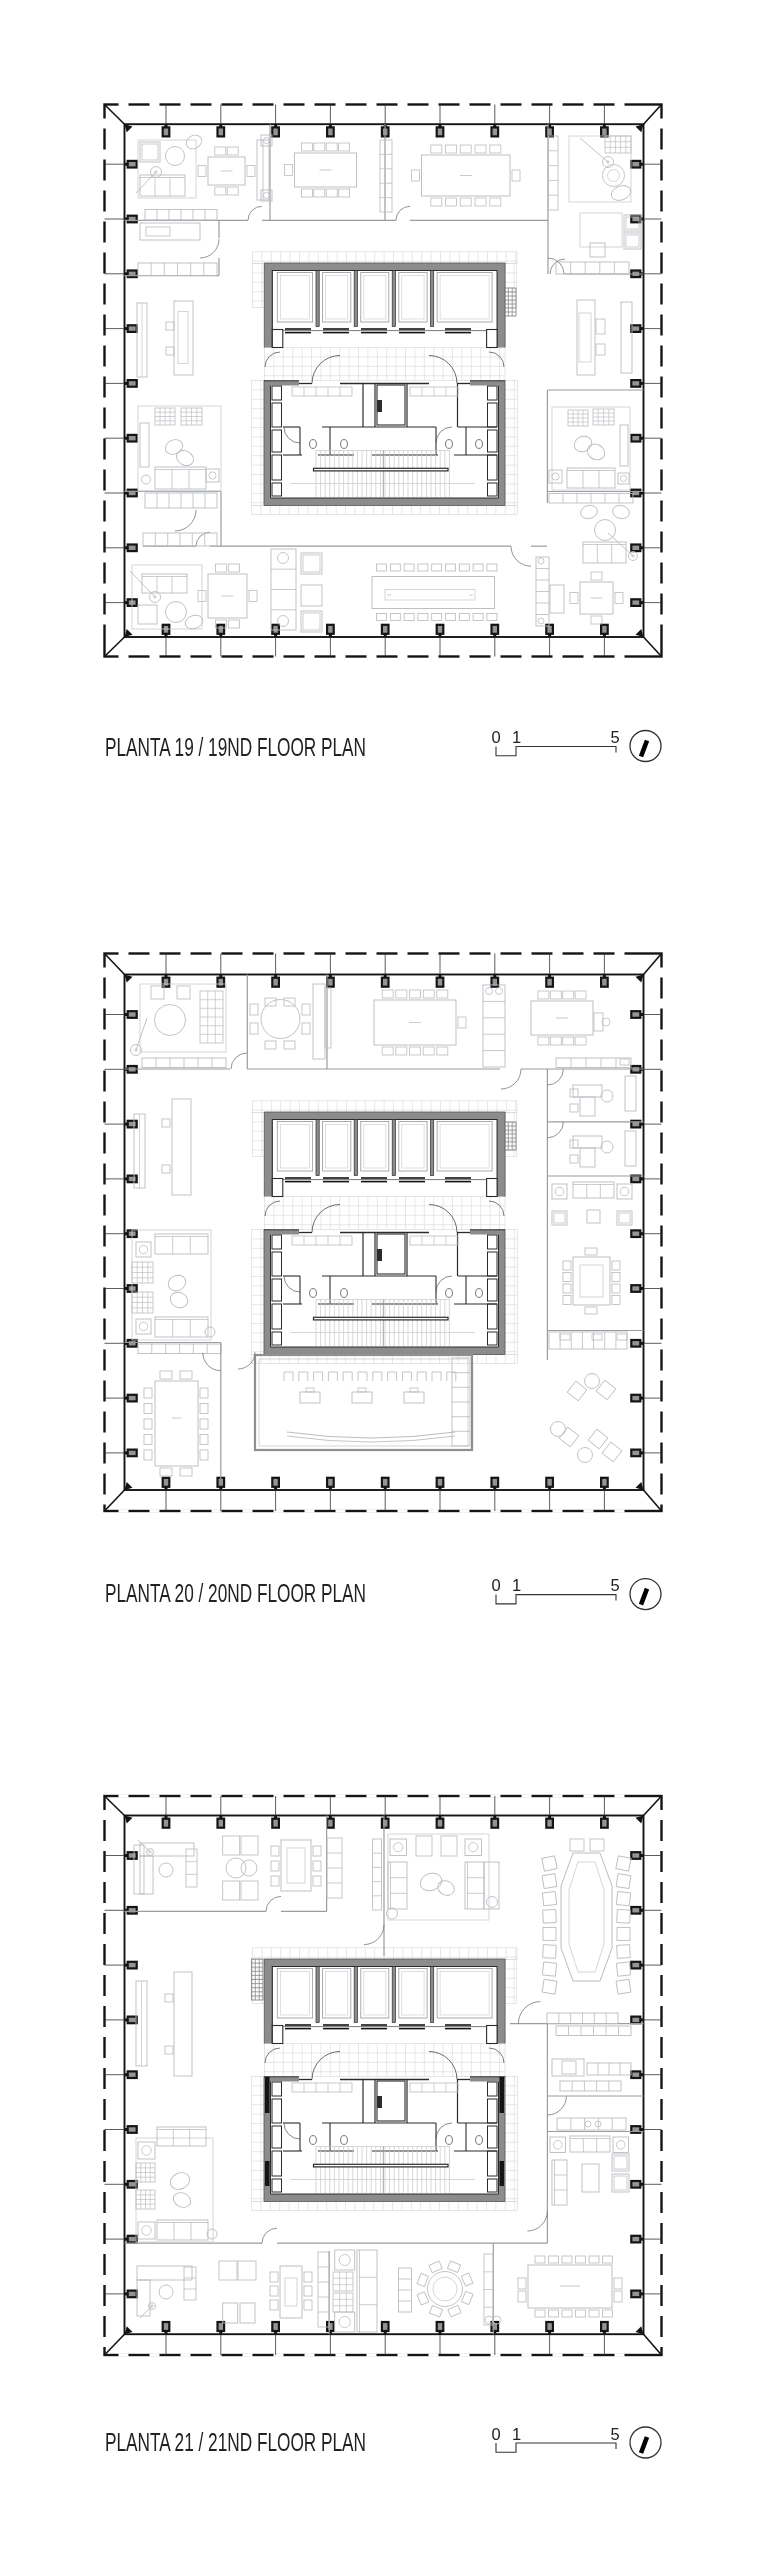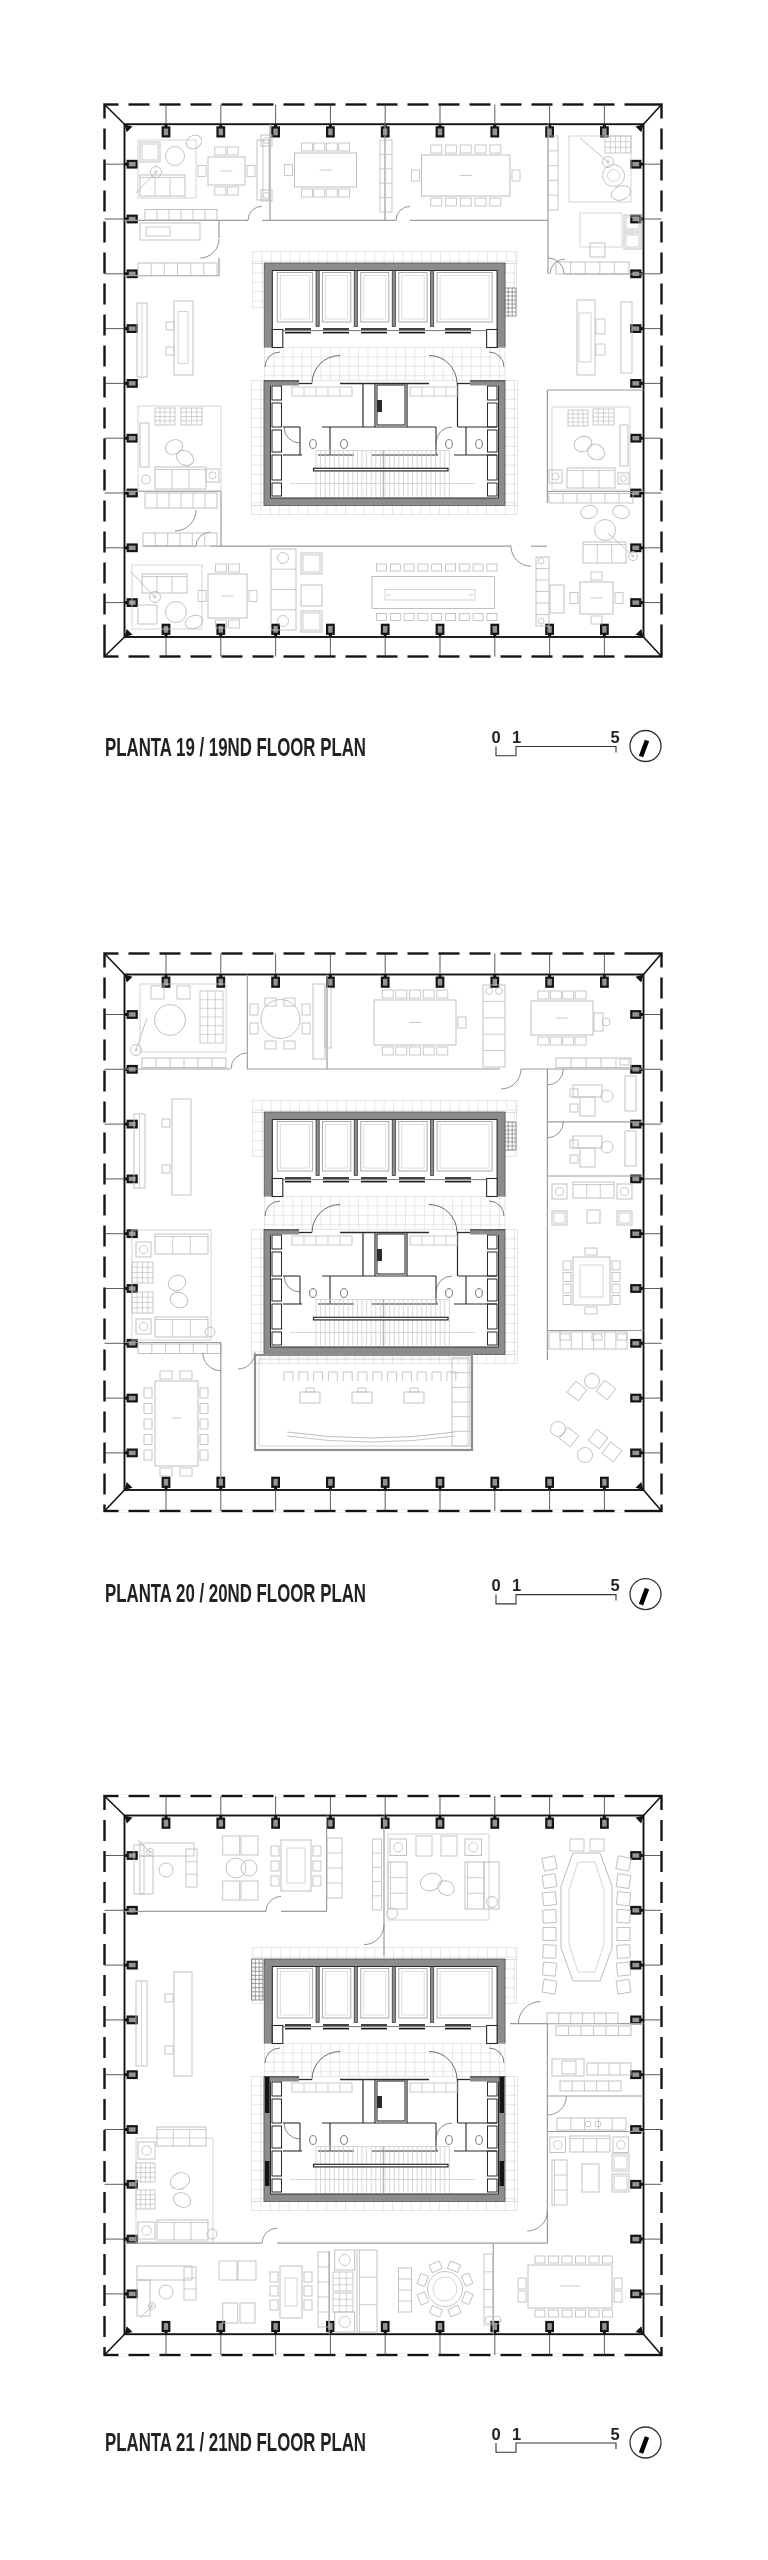--- a/index.html
+++ b/index.html
@@ -1,14 +1,14 @@
 <!DOCTYPE html>
 <html><head><meta charset="utf-8"><style>
 html,body{margin:0;padding:0;background:#fff;}
-#page{width:628px;height:2560px;position:relative;background:#fff;font-weight:bold;}
+#page{width:628px;height:2560px;position:relative;background:#fff;}
 </style></head><body>
 <div id="page">
 <svg width="768" height="2560" viewBox="0 0 768 2560">
 <defs>
 <g id="mul">
 <rect x="-1.5" y="0" width="3" height="3.2" fill="#141414"></rect>
 <rect x="-3.3" y="3.2" width="6.6" height="9" fill="#949494" stroke="#141414" stroke-width="2.2"></rect>
 </g>
 </defs>
 <rect x="0" y="0" width="768" height="2560" fill="#ffffff"></rect>

